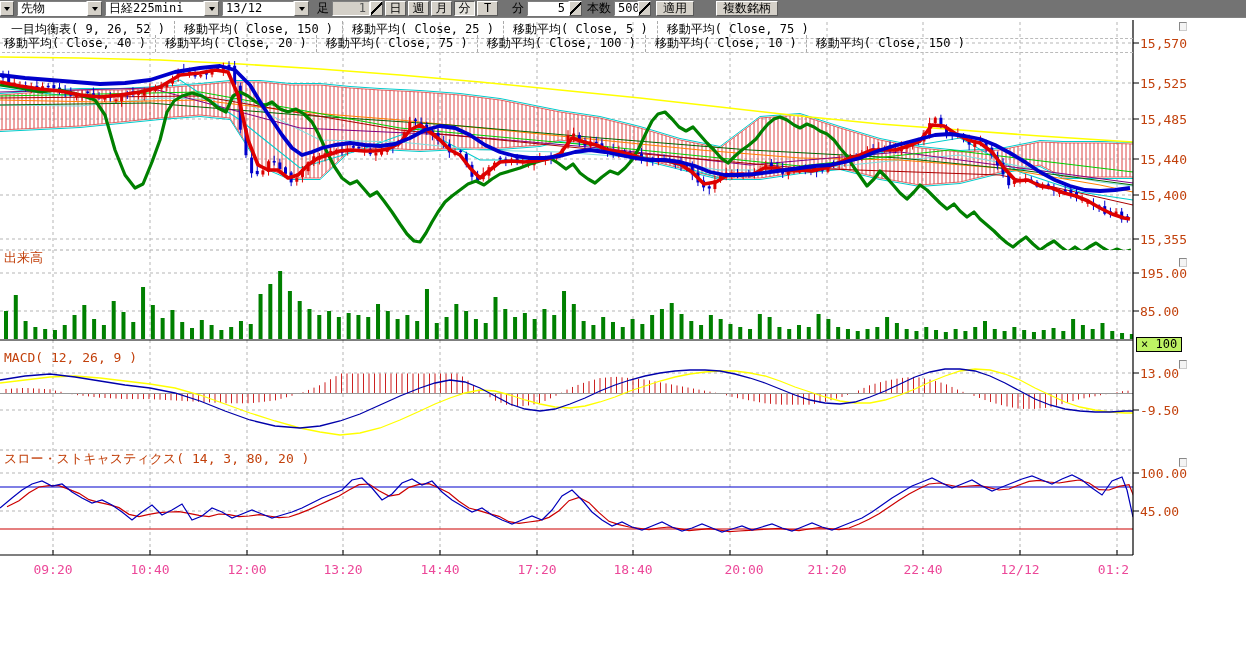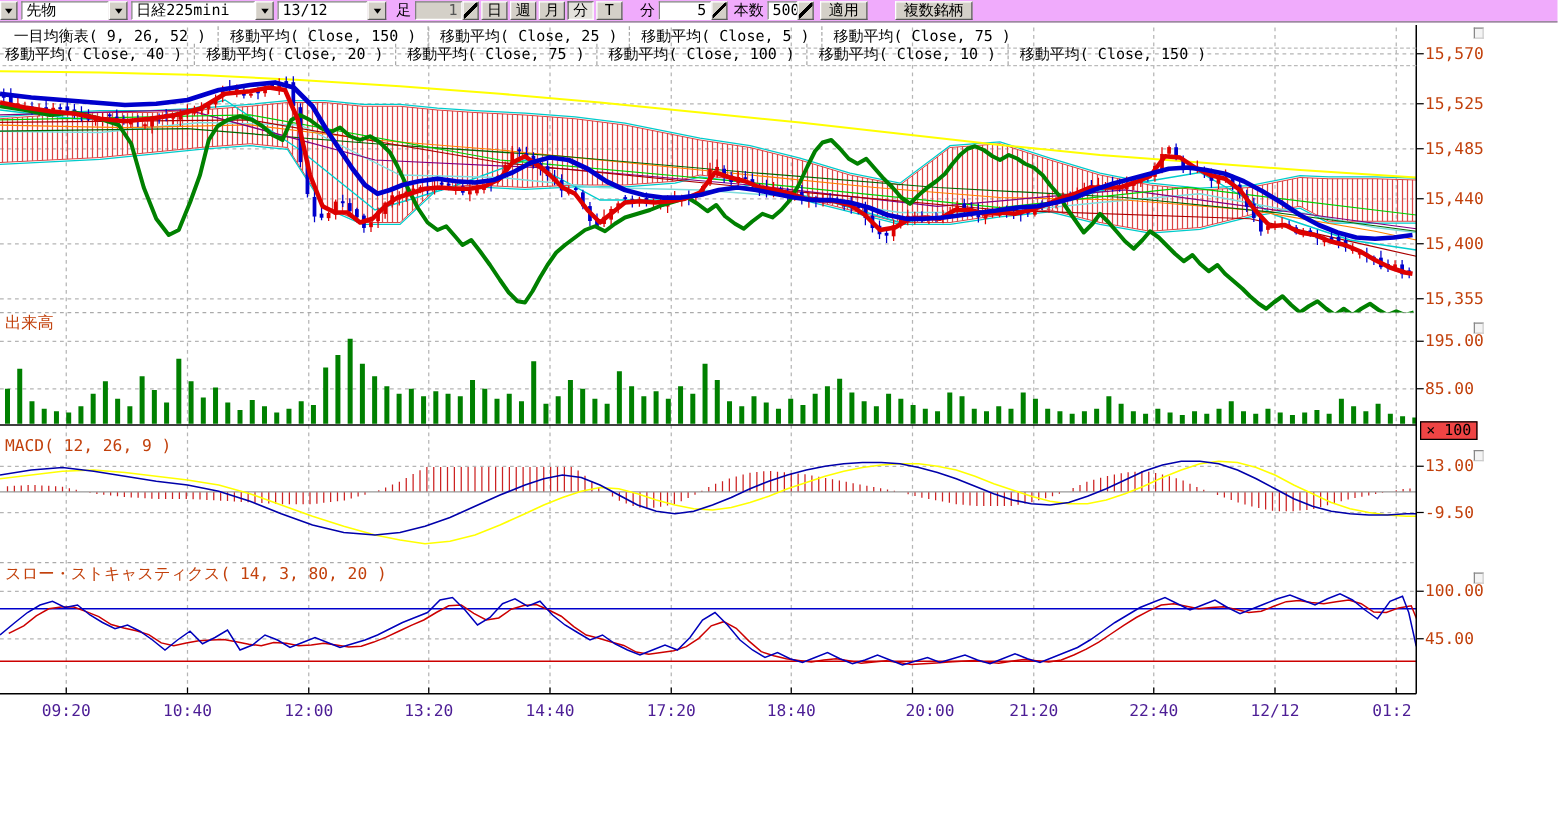--- a/index.html
+++ b/index.html
@@ -1,19 +1,19 @@
 <!DOCTYPE html>
 <html><head>
 <meta charset="utf-8">
 <style>
   html,body{margin:0;padding:0;}
   body{width:1246px;height:654px;background:#fff;position:relative;overflow:hidden;
        font-family:"DejaVu Sans Mono",monospace;-webkit-font-smoothing:none;}
   
-  .toolbar{position:absolute;left:0;top:0;width:1246px;height:17px;background:#f0abfc;
+  .toolbar{position:absolute;left:0;top:0;width:1246px;height:17px;background:#737373;
            border-bottom:1px solid #808080;display:flex;align-items:center;font-size:12px;}
   .tb-btn{height:15px;background:#d4d0c8;border:1px solid;border-color:#fff #5a5a5a #5a5a5a #fff;
           display:flex;align-items:center;justify-content:center;padding:0 4px;box-sizing:border-box;
           font-size:12px;line-height:13px;white-space:nowrap;}
   .tb-btn.pressed{border-color:#5a5a5a #fff #fff #5a5a5a;background:#e4e2dc;}
   .combo{display:flex;height:15px;margin-left:3px;}
   .combo .field{background:#fff;border:1px solid;border-color:#808080 #fff #fff #808080;
                 height:15px;box-sizing:border-box;padding:0 3px;font-size:12px;line-height:13px;white-space:nowrap;}
   .combo .drop{width:15px;height:15px;box-sizing:border-box;background:#d4d0c8;border:1px solid;
                border-color:#fff #5a5a5a #5a5a5a #fff;display:flex;align-items:center;justify-content:center;}
@@ -24,22 +24,22 @@
                 padding:0 3px;font-size:12px;line-height:13px;text-align:right;}
   .spin .sbtn{width:13px;height:15px;box-sizing:border-box;background:#d4d0c8;border:1px solid;
               border-color:#fff #5a5a5a #5a5a5a #fff;}
   .spin .sbtn .diag{display:block;width:100%;height:100%;
        background:linear-gradient(135deg,transparent 42%,#000 42%,#000 56%,transparent 56%);}
   .sq{width:21px;margin-left:2px;}
   
   .lbl{position:absolute;font-size:13px;color:#c2410c;white-space:nowrap;}
   .legend-row{position:absolute;left:2px;width:1131px;display:flex;font-size:12px;white-space:nowrap;color:#000;}
   .legend-row span{padding:0 9px;border-right:1px dashed #aaa;}
-  .timelbl{position:absolute;top:562px;width:44px;text-align:center;font-size:13px;color:#4c1d95;}
-  .mult-box{position:absolute;left:1136px;top:337px;border:1px solid #000;background:#ef4444;
+  .timelbl{position:absolute;top:562px;width:44px;text-align:center;font-size:13px;color:#ec4899;}
+  .mult-box{position:absolute;left:1136px;top:337px;border:1px solid #000;background:#bef264;
             font-size:12px;line-height:13px;padding:0 4px;}
   .handle{position:absolute;left:1179px;width:8px;height:9px;border:1px solid #888;
           border-bottom-color:#ccc;border-right-color:#ccc;background:#f4f4f4;box-sizing:border-box;}
   svg{position:absolute;left:0;top:0;}
 </style>
 </head>
 <body>
 
 <svg id="chart-svg" width="1246" height="654">
     <defs>

